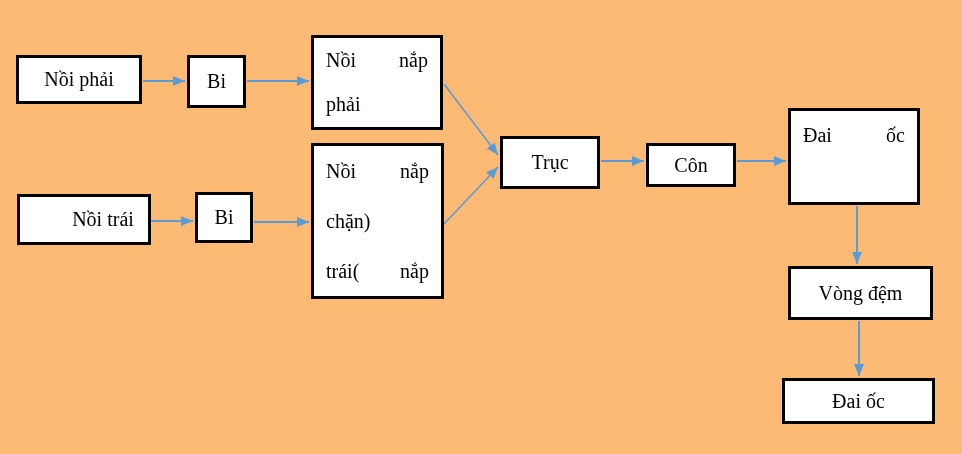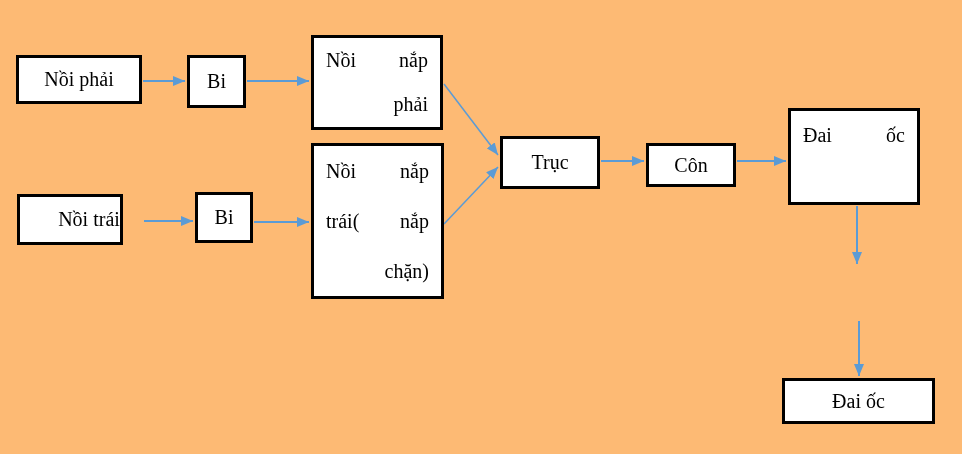--- a/index.html
+++ b/index.html
@@ -7,27 +7,27 @@
     position:relative;width:962px;height:454px;background:#fdba74;
     font-family:"Liberation Serif","DejaVu Serif",serif;color:#000;overflow:hidden;
   }
   .arrows{position:absolute;left:0;top:0;pointer-events:none;}
   .box{
     position:absolute;border:3px solid #000;background:#fff;
     font-size:20px;box-sizing:border-box;
   }
   .single{display:flex;align-items:center;justify-content:center;text-align:center;}
   .multi{padding:0 12px;}
-  .multi .line{text-align:right;white-space:nowrap;}
+  .multi .line{text-align:left;white-space:nowrap;}
   .multi .line.just{text-align:justify;text-align-last:justify;white-space:normal;}
   #noi-phai{left:16px;top:55px;width:126px;height:49px;}
   #bi-top{left:187px;top:55px;width:59px;height:53px;}
   #noi-nap-phai{left:311px;top:35px;width:132px;height:95px;}
   #noi-nap-phai .line{line-height:44px;}
-  #noi-trai{left:17px;top:194px;width:106px;height:51px;padding-left:38px;}
+  #noi-trai{left:17px;top:194px;width:134px;height:51px;padding-left:38px;}
   #bi-bottom{left:195px;top:192px;width:58px;height:51px;}
   #noi-nap-trai{left:311px;top:143px;width:133px;height:156px;}
   #noi-nap-trai .line{line-height:50px;}
   #truc{left:500px;top:136px;width:100px;height:53px;}
   #con{left:646px;top:143px;width:90px;height:44px;}
   #dai-oc-ham-con{left:788px;top:108px;width:132px;height:97px;padding-top:2px;}
   #dai-oc-ham-con .line{line-height:45px;}
   #vong-dem{left:788px;top:266px;width:145px;height:54px;}
   #dai-oc{left:782px;top:378px;width:153px;height:46px;}
 </style>
@@ -70,34 +70,37 @@
   <div class="box single" id="noi-trai">
     <span>Nồi trái</span>
   </div>
 
   <div class="box single" id="bi-bottom">
     <span>Bi</span>
   </div>
 
   <div class="box multi" id="noi-nap-trai">
     <div class="line just">Nồi nắp</div>
+    <div class="line">chặn)</div>
     <div class="line just">trái( nắp</div>
-    <div class="line">chặn)</div>
   </div>
 
   <div class="box single" id="con">
     <span>Côn</span>
   </div>
 
   <div class="box single" id="truc">
     <span>Trục</span>
   </div>
 
   <div class="box multi" id="dai-oc-ham-con">
     <div class="line just">Đai ốc</div>
   </div>
 
+  <div class="box single" id="vong-dem">
+    <span>Vòng đệm</span>
+  </div>
 
   <div class="box single" id="dai-oc">
     <span>Đai ốc</span>
   </div>
 
 </div>
 
 </body></html>

